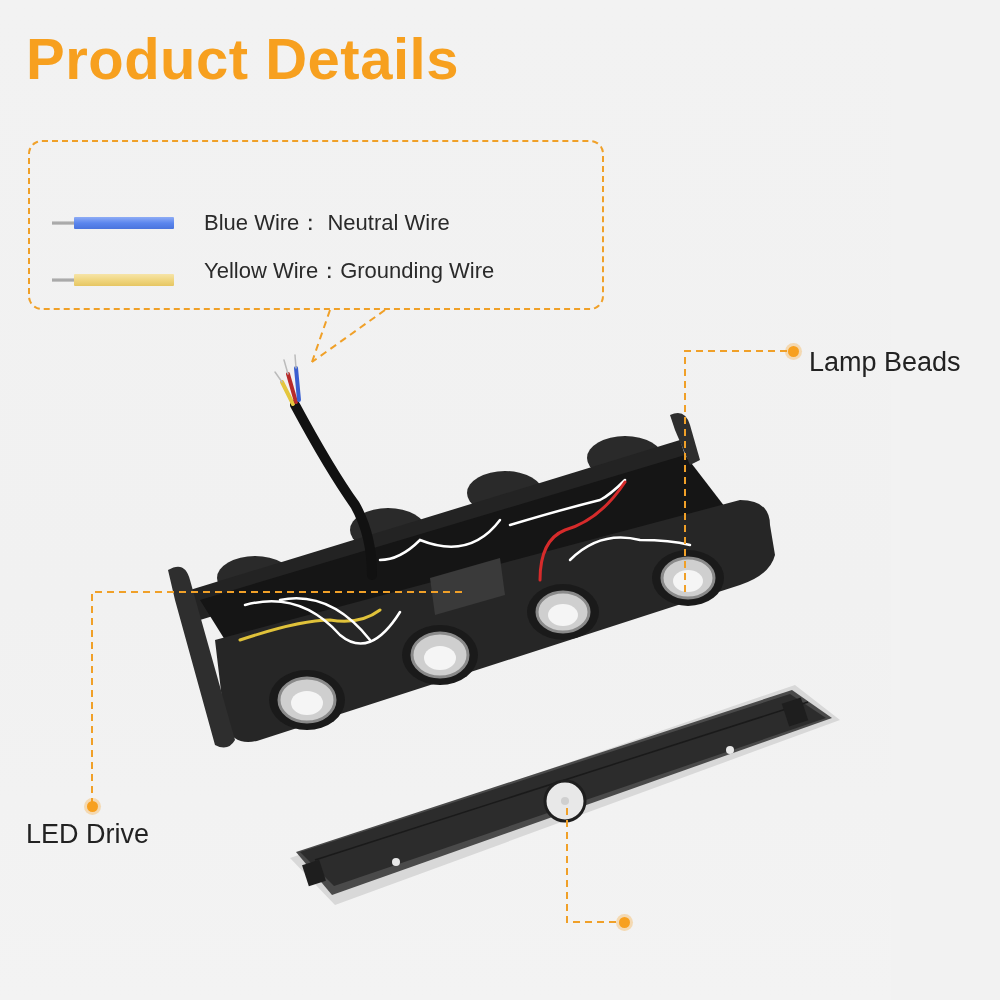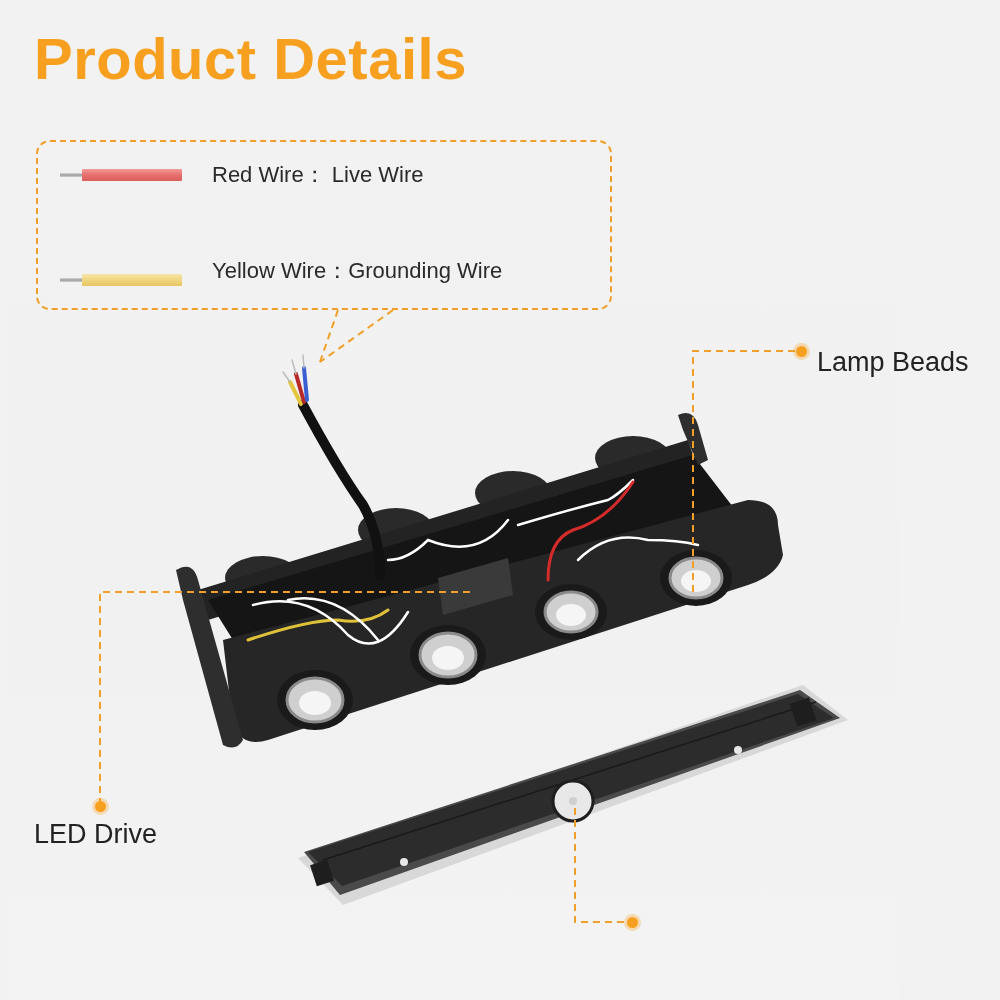--- a/index.html
+++ b/index.html
@@ -1,45 +1,45 @@
 <!DOCTYPE html>
 <html><head>
 <meta charset="utf-8">
 <style>
   html,body{margin:0;padding:0;}
   body{width:1000px;height:1000px;overflow:hidden;background:#f2f2f2;font-family:"Liberation Sans","DejaVu Sans",sans-serif;position:relative;}
-  .canvas{position:absolute;left:8px;top:0;width:891px;height:1000px;background:linear-gradient(180deg,#f2f2f2 0%,#f1f1f1 60%,#f3f3f3 100%);}
+  .canvas{position:absolute;left:0;top:0;width:891px;height:1000px;background:linear-gradient(180deg,#f2f2f2 0%,#f1f1f1 60%,#f3f3f3 100%);}
   .title{position:absolute;left:26px;top:30px;font-size:58px;font-weight:bold;color:#f7a01f;letter-spacing:0.5px;line-height:1;}
   .legend-box{position:absolute;left:28px;top:140px;width:576px;height:170px;border:2px dashed #f0a028;border-radius:14px;box-sizing:border-box;}
   .legend-row{position:absolute;left:52px;height:30px;display:flex;align-items:center;}
   .wire{position:relative;width:122px;height:12px;margin-right:30px;}
   .wire .core{position:absolute;left:0;top:4px;width:24px;height:4px;background:linear-gradient(180deg,#d9d9d9,#9c9c9c,#d0d0d0);}
   .wire .ins{position:absolute;left:22px;top:0;width:100px;height:12px;border-radius:1px;}
   .legend-text{font-size:22px;color:#2a2a2a;white-space:nowrap;}
   .callout{position:absolute;font-size:27px;color:#222;white-space:nowrap;line-height:1;}
   .dot{position:absolute;width:11px;height:11px;border-radius:50%;background:#f7a01f;box-shadow:0 0 0 3px rgba(247,160,31,0.3);}
   svg.overlay{position:absolute;left:0;top:0;}
 </style>
 </head>
 <body>
 
 <div class="canvas">
 
   <div class="title">Product Details</div>
 
   <div class="legend-box"></div>
 
-  <div class="legend-row" style="top:160px;">
+
+  <div class="legend-row" style="top:208px;">
     <div class="wire">
       <div class="core"></div>
-      <div class="ins" style="background:linear-gradient(180deg,#f19a97,#e8706c 50%,#d85e5a);"></div>
+      <div class="ins" style="background:linear-gradient(180deg,#8eacf5,#5b86ee 50%,#4a74dd);"></div>
     </div>
-    <span class="legend-text"><span>Red Wire</span><span>：</span> <span>Live Wire</span></span>
+    <span class="legend-text"><span>Blue Wire</span><span>：</span> <span>Neutral Wire</span></span>
   </div>
-
 
   <div class="legend-row" style="top:256px;align-items:flex-end;">
     <div class="wire">
       <div class="core"></div>
       <div class="ins" style="background:linear-gradient(180deg,#f6e4a8,#f0d680 50%,#e6c662);"></div>
     </div>
     <span class="legend-text"><span>Yellow Wire</span><span>：</span><span>Grounding Wire</span></span>
   </div>
 
   <svg class="overlay" width="1000" height="1000" viewBox="0 0 1000 1000">

